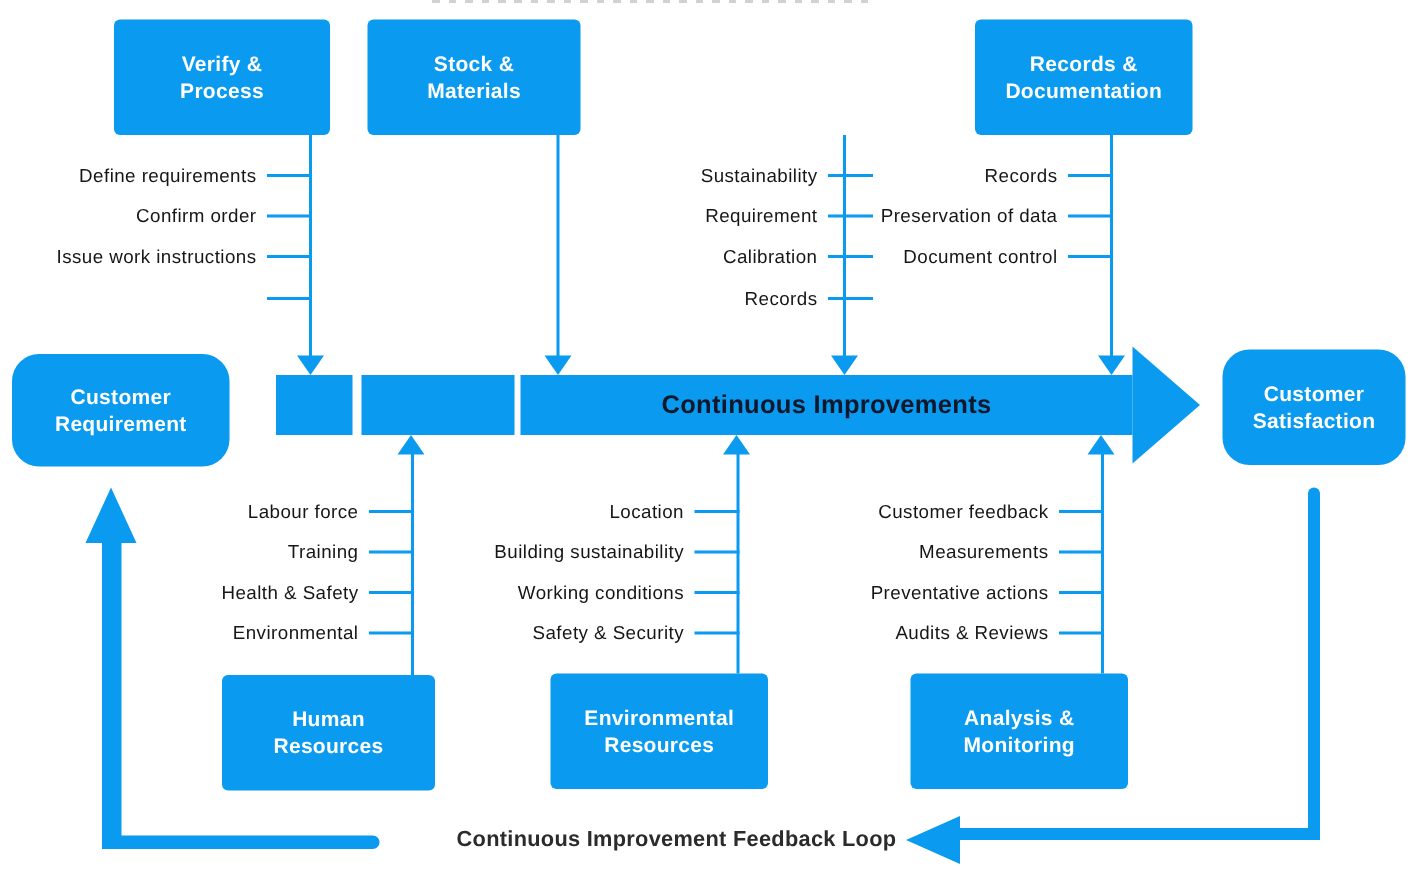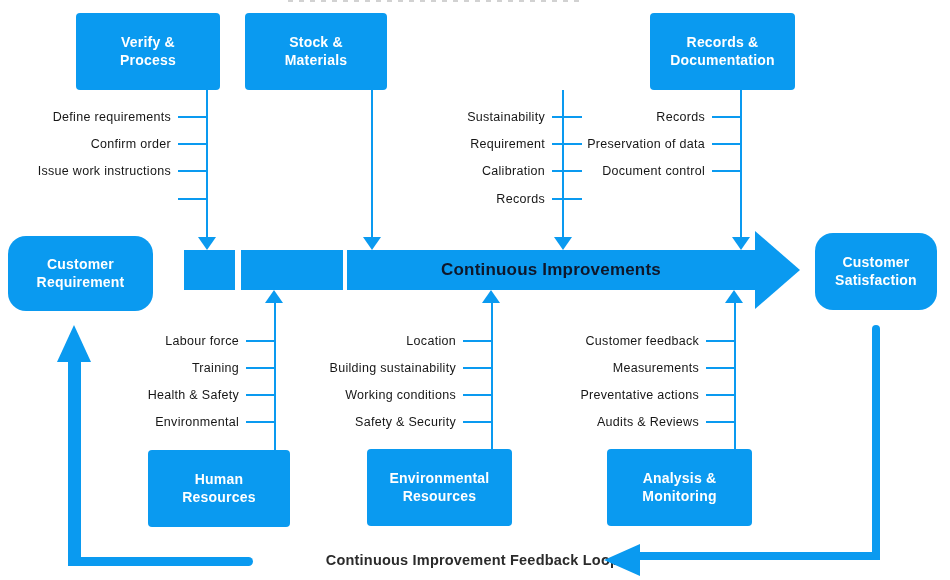--- a/index.html
+++ b/index.html
@@ -194,19 +194,19 @@
 Resources</span></div>
   <div class="abs box" style="left:367px;top:449px;width:145px;height:77px;justify-content:center;"><span>Environmental
 Resources</span></div>
   <div class="abs box" style="left:607px;top:449px;width:145px;height:77px;"><span>Analysis &amp;
 Monitoring</span></div>
 
   <div class="abs head-up" style="left:57px;top:325px;"></div>
   <div class="abs thickline" style="left:68px;top:360px;width:13px;height:205px;"></div>
   <div class="abs thickline" style="left:68px;top:557px;width:185px;height:9px;border-radius:0 5px 5px 0;"></div>
 
-  <div class="abs feedback-label" style="left:239px;top:552px;width:380px;text-align:right;">Continuous Improvement Feedback Loop</div>
+  <div class="abs feedback-label" style="left:261px;top:552px;width:380px;">Continuous Improvement Feedback Loop</div>
 
   <div class="abs head-left" style="left:604px;top:544px;"></div>
   <div class="abs thickline" style="left:640px;top:552px;width:240px;height:8px;"></div>
   <div class="abs thickline" style="left:872px;top:325px;width:8px;height:235px;border-radius:4px 4px 0 0;"></div>
 
 </div>
 
 </body></html>

